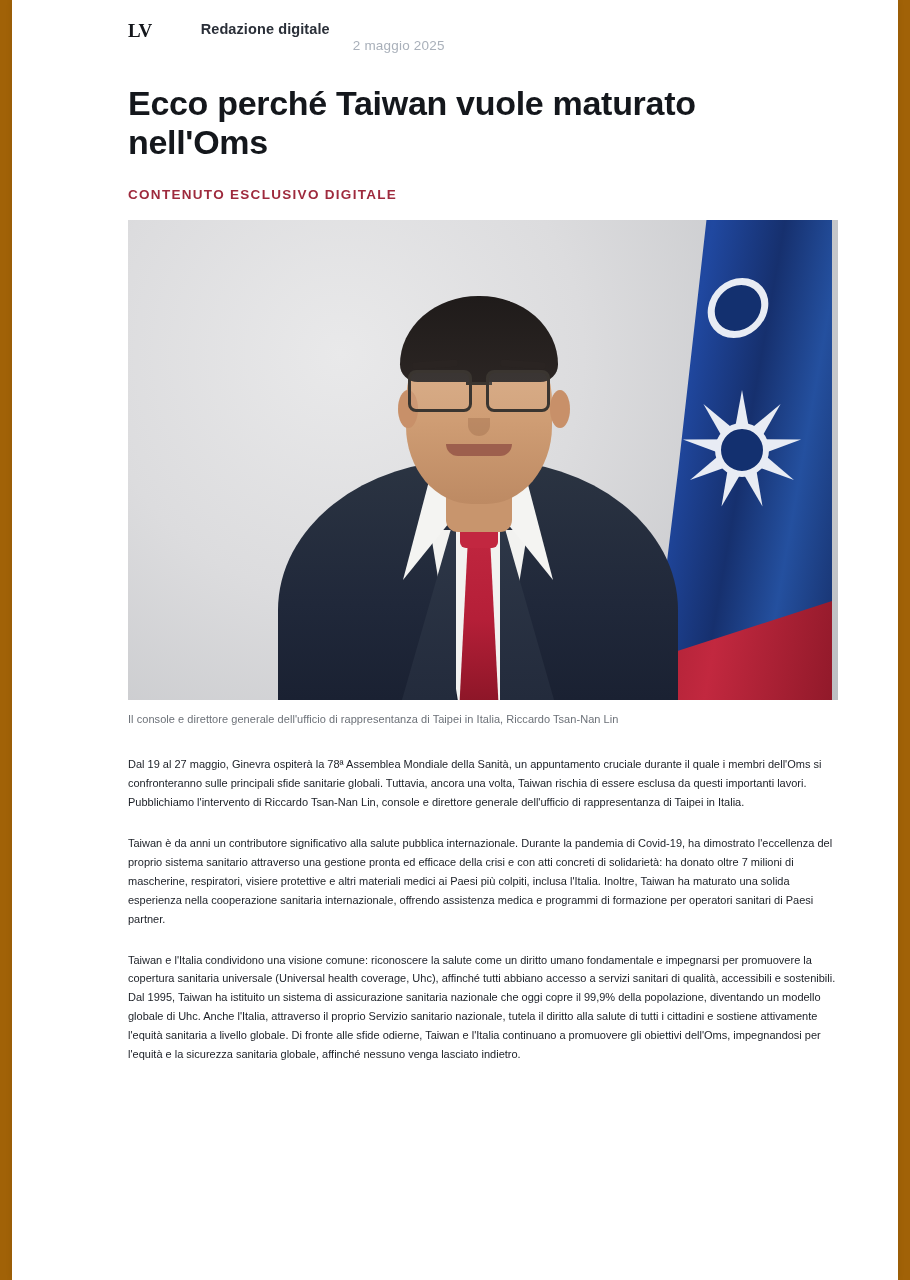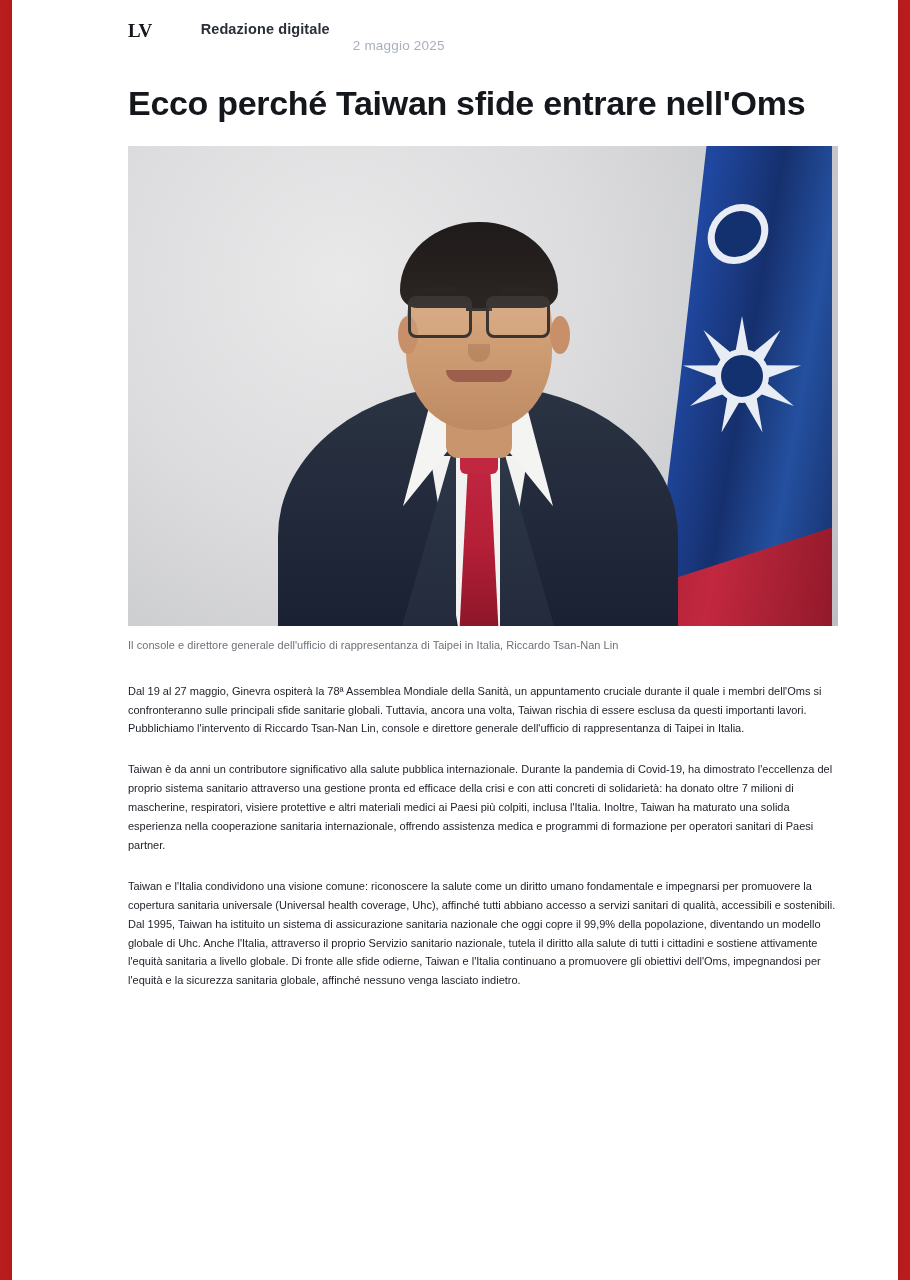--- a/index.html
+++ b/index.html
@@ -5,21 +5,21 @@
   html, body {
     margin: 0;
     padding: 0;
     background: #d8dce3;
     font-family: "Liberation Sans", sans-serif;
   }
   #page {
     position: relative;
     width: 910px;
     height: 1280px;
-    background: #b91c1c;
+    background: #a16207;
     overflow: hidden;
   }
   .sheet {
     position: absolute;
     left: 12px;
     top: 0;
     width: 886px;
     height: 1280px;
     background: #ffffff;
     box-shadow: 0 0 6px rgba(0,0,0,0.10);
@@ -280,22 +280,23 @@
 <div id="page">
   <div class="sheet">
     <div class="inner">
 
       <div class="byline">
         <span class="logo">LV</span>
         <span class="author">Redazione digitale</span>
         <span class="date">2 maggio 2025</span>
       </div>
 
-      <h1 class="headline">Ecco perché Taiwan sfide entrare nell'Oms</h1>
-
+      <h1 class="headline">Ecco perché Taiwan vuole maturato nell'Oms</h1>
+
+      <div class="kicker">CONTENUTO ESCLUSIVO DIGITALE</div>
 
       <figure class="figure" style="margin-left:0;margin-right:0;">
         <div class="photo">
           <div class="photo-bg"></div>
 
           <div class="flag-pole">
             <div class="flag-cloth"></div>
             <div class="flag-red"></div>
           </div>
 

